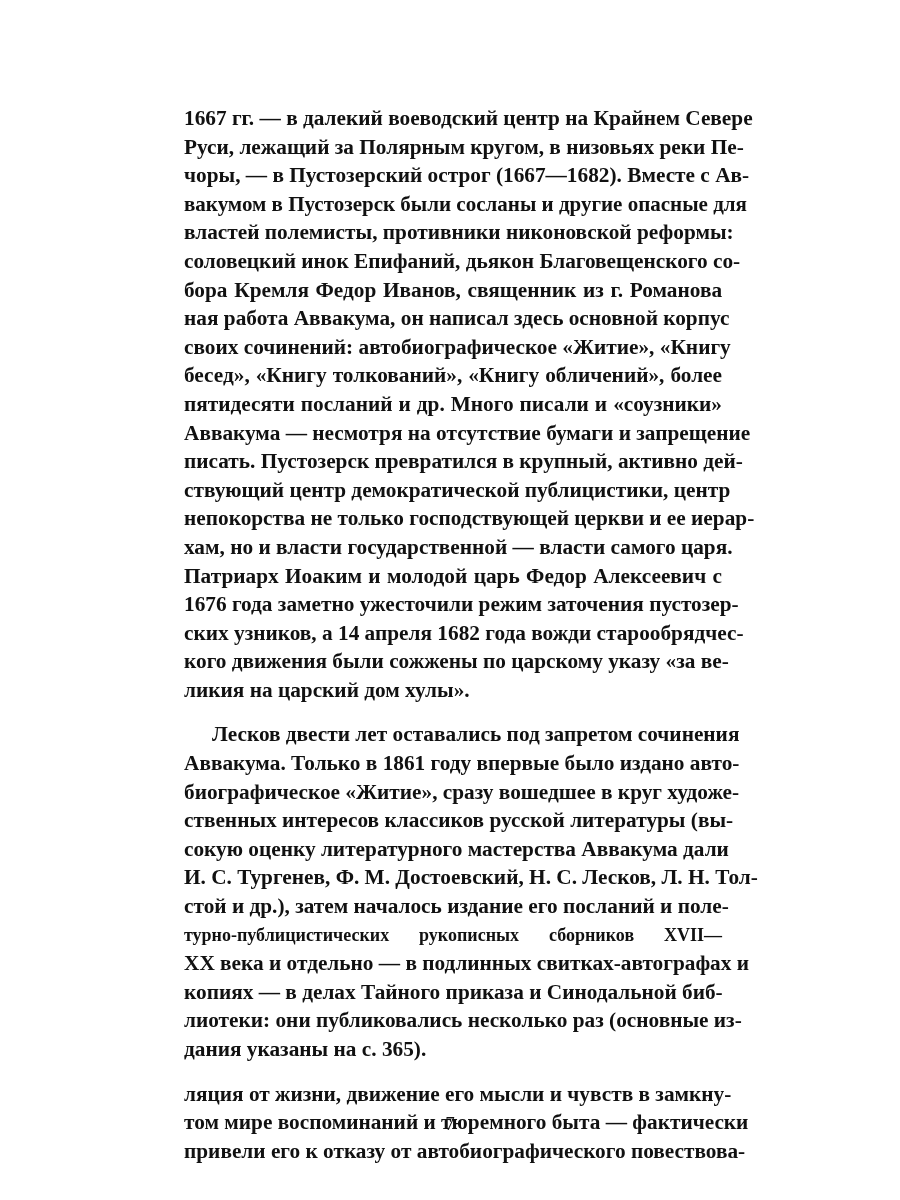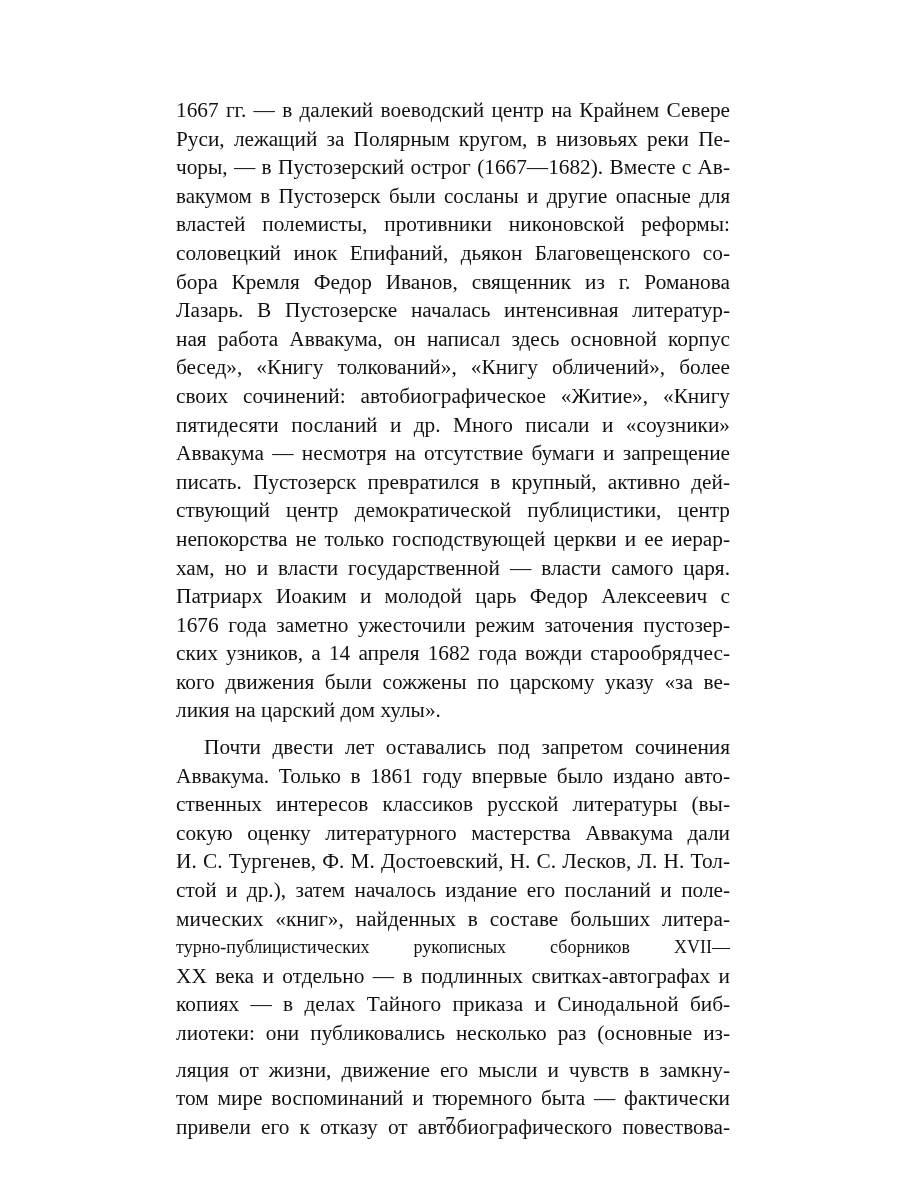--- a/index.html
+++ b/index.html
@@ -20,21 +20,22 @@
     overflow: hidden;
     box-sizing: border-box;
   }
   .text-block {
     position: absolute;
     left: 168px;
     top: 88px;
     width: 570px;
   }
   .para {
-    margin: 8px;
+    margin: 16px;
+    font-weight: bold;
   }
   
   .line {
     display: block;
     width: 100%;
     height: 28.6px;
     font-size: 21.3px;
     line-height: 28.6px;
     text-align: justify;
     text-align-last: justify;
@@ -72,48 +73,48 @@
 
   <div class="text-block">
     <p class="para" id="p1">
         <span class="line just" style="font-size: 21.3px;"><span class="w">1667</span> <span class="w">гг.</span> <span class="w">—</span> <span class="w">в</span> <span class="w">далекий</span> <span class="w">воеводский</span> <span class="w">центр</span> <span class="w">на</span> <span class="w">Крайнем</span> <span class="w">Севере</span></span>
         <span class="line just" style="font-size: 21.3px;"><span class="w">Руси,</span> <span class="w">лежащий</span> <span class="w">за</span> <span class="w">Полярным</span> <span class="w">кругом,</span> <span class="w">в</span> <span class="w">низовьях</span> <span class="w">реки</span> <span class="w">Пе-</span></span>
         <span class="line just" style="font-size: 21.3px;"><span class="w">чоры,</span> <span class="w">—</span> <span class="w">в</span> <span class="w">Пустозерский</span> <span class="w">острог</span> <span class="w">(1667—1682).</span> <span class="w">Вместе</span> <span class="w">с</span> <span class="w">Ав-</span></span>
         <span class="line just" style="font-size: 21px;"><span class="w">вакумом</span> <span class="w">в</span> <span class="w">Пустозерск</span> <span class="w">были</span> <span class="w">сосланы</span> <span class="w">и</span> <span class="w">другие</span> <span class="w">опасные</span> <span class="w">для</span></span>
         <span class="line just" style="font-size: 21.3px;"><span class="w">властей</span> <span class="w">полемисты,</span> <span class="w">противники</span> <span class="w">никоновской</span> <span class="w">реформы:</span></span>
         <span class="line just" style="font-size: 21.3px;"><span class="w">соловецкий</span> <span class="w">инок</span> <span class="w">Епифаний,</span> <span class="w">дьякон</span> <span class="w">Благовещенского</span> <span class="w">со-</span></span>
         <span class="line just" style="font-size: 21.3px;"><span class="w">бора</span> <span class="w">Кремля</span> <span class="w">Федор</span> <span class="w">Иванов,</span> <span class="w">священник</span> <span class="w">из</span> <span class="w">г.</span> <span class="w">Романова</span></span>
-        <span class="line just" style="font-size: 21.3px;"><span class="w">Лазарь.</span> <span class="w">В</span> <span class="w">Пустозерске</span> <span class="w">началась</span> <span class="w">интенсивная</span> <span class="w">литератур-</span></span>
         <span class="line just" style="font-size: 21.3px;"><span class="w">ная</span> <span class="w">работа</span> <span class="w">Аввакума,</span> <span class="w">он</span> <span class="w">написал</span> <span class="w">здесь</span> <span class="w">основной</span> <span class="w">корпус</span></span>
+        <span class="line just" style="font-size: 21.3px;"><span class="w">своих</span> <span class="w">сочинений:</span> <span class="w">автобиографическое</span> <span class="w">«Житие»,</span> <span class="w">«Книгу</span></span>
         <span class="line just" style="font-size: 21.3px;"><span class="w">бесед»,</span> <span class="w">«Книгу</span> <span class="w">толкований»,</span> <span class="w">«Книгу</span> <span class="w">обличений»,</span> <span class="w">более</span></span>
-        <span class="line just" style="font-size: 21.3px;"><span class="w">своих</span> <span class="w">сочинений:</span> <span class="w">автобиографическое</span> <span class="w">«Житие»,</span> <span class="w">«Книгу</span></span>
         <span class="line just" style="font-size: 21.3px;"><span class="w">пятидесяти</span> <span class="w">посланий</span> <span class="w">и</span> <span class="w">др.</span> <span class="w">Много</span> <span class="w">писали</span> <span class="w">и</span> <span class="w">«соузники»</span></span>
         <span class="line just" style="font-size: 21.3px;"><span class="w">Аввакума</span> <span class="w">—</span> <span class="w">несмотря</span> <span class="w">на</span> <span class="w">отсутствие</span> <span class="w">бумаги</span> <span class="w">и</span> <span class="w">запрещение</span></span>
         <span class="line just" style="font-size: 21.3px;"><span class="w">писать.</span> <span class="w">Пустозерск</span> <span class="w">превратился</span> <span class="w">в</span> <span class="w">крупный,</span> <span class="w">активно</span> <span class="w">дей-</span></span>
         <span class="line just" style="font-size: 21.3px;"><span class="w">ствующий</span> <span class="w">центр</span> <span class="w">демократической</span> <span class="w">публицистики,</span> <span class="w">центр</span></span>
         <span class="line just" style="font-size: 21.3px;"><span class="w">непокорства</span> <span class="w">не</span> <span class="w">только</span> <span class="w">господствующей</span> <span class="w">церкви</span> <span class="w">и</span> <span class="w">ее</span> <span class="w">иерар-</span></span>
         <span class="line just" style="font-size: 21.3px;"><span class="w">хам,</span> <span class="w">но</span> <span class="w">и</span> <span class="w">власти</span> <span class="w">государственной</span> <span class="w">—</span> <span class="w">власти</span> <span class="w">самого</span> <span class="w">царя.</span></span>
         <span class="line just" style="font-size: 21.3px;"><span class="w">Патриарх</span> <span class="w">Иоаким</span> <span class="w">и</span> <span class="w">молодой</span> <span class="w">царь</span> <span class="w">Федор</span> <span class="w">Алексеевич</span> <span class="w">с</span></span>
         <span class="line just" style="font-size: 21.3px;"><span class="w">1676</span> <span class="w">года</span> <span class="w">заметно</span> <span class="w">ужесточили</span> <span class="w">режим</span> <span class="w">заточения</span> <span class="w">пустозер-</span></span>
         <span class="line just" style="font-size: 21.3px;"><span class="w">ских</span> <span class="w">узников,</span> <span class="w">а</span> <span class="w">14</span> <span class="w">апреля</span> <span class="w">1682</span> <span class="w">года</span> <span class="w">вожди</span> <span class="w">старообрядчес-</span></span>
         <span class="line just" style="font-size: 21.3px;"><span class="w">кого</span> <span class="w">движения</span> <span class="w">были</span> <span class="w">сожжены</span> <span class="w">по</span> <span class="w">царскому</span> <span class="w">указу</span> <span class="w">«за</span> <span class="w">ве-</span></span>
         <span class="line last" style="font-size: 21.3px;"><span class="w">ликия</span> <span class="w">на</span> <span class="w">царский</span> <span class="w">дом</span> <span class="w">хулы».</span></span>
       </p>
     <p class="para" id="p2">
-        <span class="line just" style="font-size: 21.3px;"><span class="w" style="width: 28px;"></span><span class="w">Почти</span> <span class="w">двести</span> <span class="w">лет</span> <span class="w">оставались</span> <span class="w">под</span> <span class="w">запретом</span> <span class="w">сочинения</span></span>
+        <span class="line just" style="font-size: 21.3px;"><span class="w" style="width: 28px;"></span><span class="w">Лесков</span> <span class="w">двести</span> <span class="w">лет</span> <span class="w">оставались</span> <span class="w">под</span> <span class="w">запретом</span> <span class="w">сочинения</span></span>
         <span class="line just" style="font-size: 21.3px;"><span class="w">Аввакума.</span> <span class="w">Только</span> <span class="w">в</span> <span class="w">1861</span> <span class="w">году</span> <span class="w">впервые</span> <span class="w">было</span> <span class="w">издано</span> <span class="w">авто-</span></span>
+        <span class="line just" style="font-size: 21.3px;"><span class="w">биографическое</span> <span class="w">«Житие»,</span> <span class="w">сразу</span> <span class="w">вошедшее</span> <span class="w">в</span> <span class="w">круг</span> <span class="w">художе-</span></span>
         <span class="line just" style="font-size: 21.3px;"><span class="w">ственных</span> <span class="w">интересов</span> <span class="w">классиков</span> <span class="w">русской</span> <span class="w">литературы</span> <span class="w">(вы-</span></span>
         <span class="line just" style="font-size: 21.3px;"><span class="w">сокую</span> <span class="w">оценку</span> <span class="w">литературного</span> <span class="w">мастерства</span> <span class="w">Аввакума</span> <span class="w">дали</span></span>
         <span class="line just" style="font-size: 21.3px;"><span class="w">И.</span> <span class="w">С.</span> <span class="w">Тургенев,</span> <span class="w">Ф.</span> <span class="w">М.</span> <span class="w">Достоевский,</span> <span class="w">Н.</span> <span class="w">С.</span> <span class="w">Лесков,</span> <span class="w">Л.</span> <span class="w">Н.</span> <span class="w">Тол-</span></span>
         <span class="line just" style="font-size: 21.3px;"><span class="w">стой</span> <span class="w">и</span> <span class="w">др.),</span> <span class="w">затем</span> <span class="w">началось</span> <span class="w">издание</span> <span class="w">его</span> <span class="w">посланий</span> <span class="w">и</span> <span class="w">поле-</span></span>
-        <span class="line just" style="font-size: 21.3px;"><span class="w">мических</span> <span class="w">«книг»,</span> <span class="w">найденных</span> <span class="w">в</span> <span class="w">составе</span> <span class="w">больших</span> <span class="w">литера-</span></span>
         <span class="line just" style="font-size: 18px;"><span class="w">турно-публицистических</span> <span class="w">рукописных</span> <span class="w">сборников</span> <span class="w">XVII—</span></span>
         <span class="line just" style="font-size: 21.3px;"><span class="w">XX</span> <span class="w">века</span> <span class="w">и</span> <span class="w">отдельно</span> <span class="w">—</span> <span class="w">в</span> <span class="w">подлинных</span> <span class="w">свитках-автографах</span> <span class="w">и</span></span>
         <span class="line just" style="font-size: 21.3px;"><span class="w">копиях</span> <span class="w">—</span> <span class="w">в</span> <span class="w">делах</span> <span class="w">Тайного</span> <span class="w">приказа</span> <span class="w">и</span> <span class="w">Синодальной</span> <span class="w">биб-</span></span>
         <span class="line just" style="font-size: 21.3px;"><span class="w">лиотеки:</span> <span class="w">они</span> <span class="w">публиковались</span> <span class="w">несколько</span> <span class="w">раз</span> <span class="w">(основные</span> <span class="w">из-</span></span>
+        <span class="line last" style="font-size: 21.3px;"><span class="w">дания</span> <span class="w">указаны</span> <span class="w">на</span> <span class="w">с.</span> <span class="w">365).</span></span>
       </p>
     <p class="para" id="p3">
         <span class="line just" style="font-size: 21.3px;"><span class="w">ляция</span> <span class="w">от</span> <span class="w">жизни,</span> <span class="w">движение</span> <span class="w">его</span> <span class="w">мысли</span> <span class="w">и</span> <span class="w">чувств</span> <span class="w">в</span> <span class="w">замкну-</span></span>
         <span class="line just" style="font-size: 21.3px;"><span class="w">том</span> <span class="w">мире</span> <span class="w">воспоминаний</span> <span class="w">и</span> <span class="w">тюремного</span> <span class="w">быта</span> <span class="w">—</span> <span class="w">фактически</span></span>
         <span class="line just" style="font-size: 21.3px;"><span class="w">привели</span> <span class="w">его</span> <span class="w">к</span> <span class="w">отказу</span> <span class="w">от</span> <span class="w">автобиографического</span> <span class="w">повествова-</span></span>
       </p>
   </div>
 
   <div class="page-number">7</div>
 

